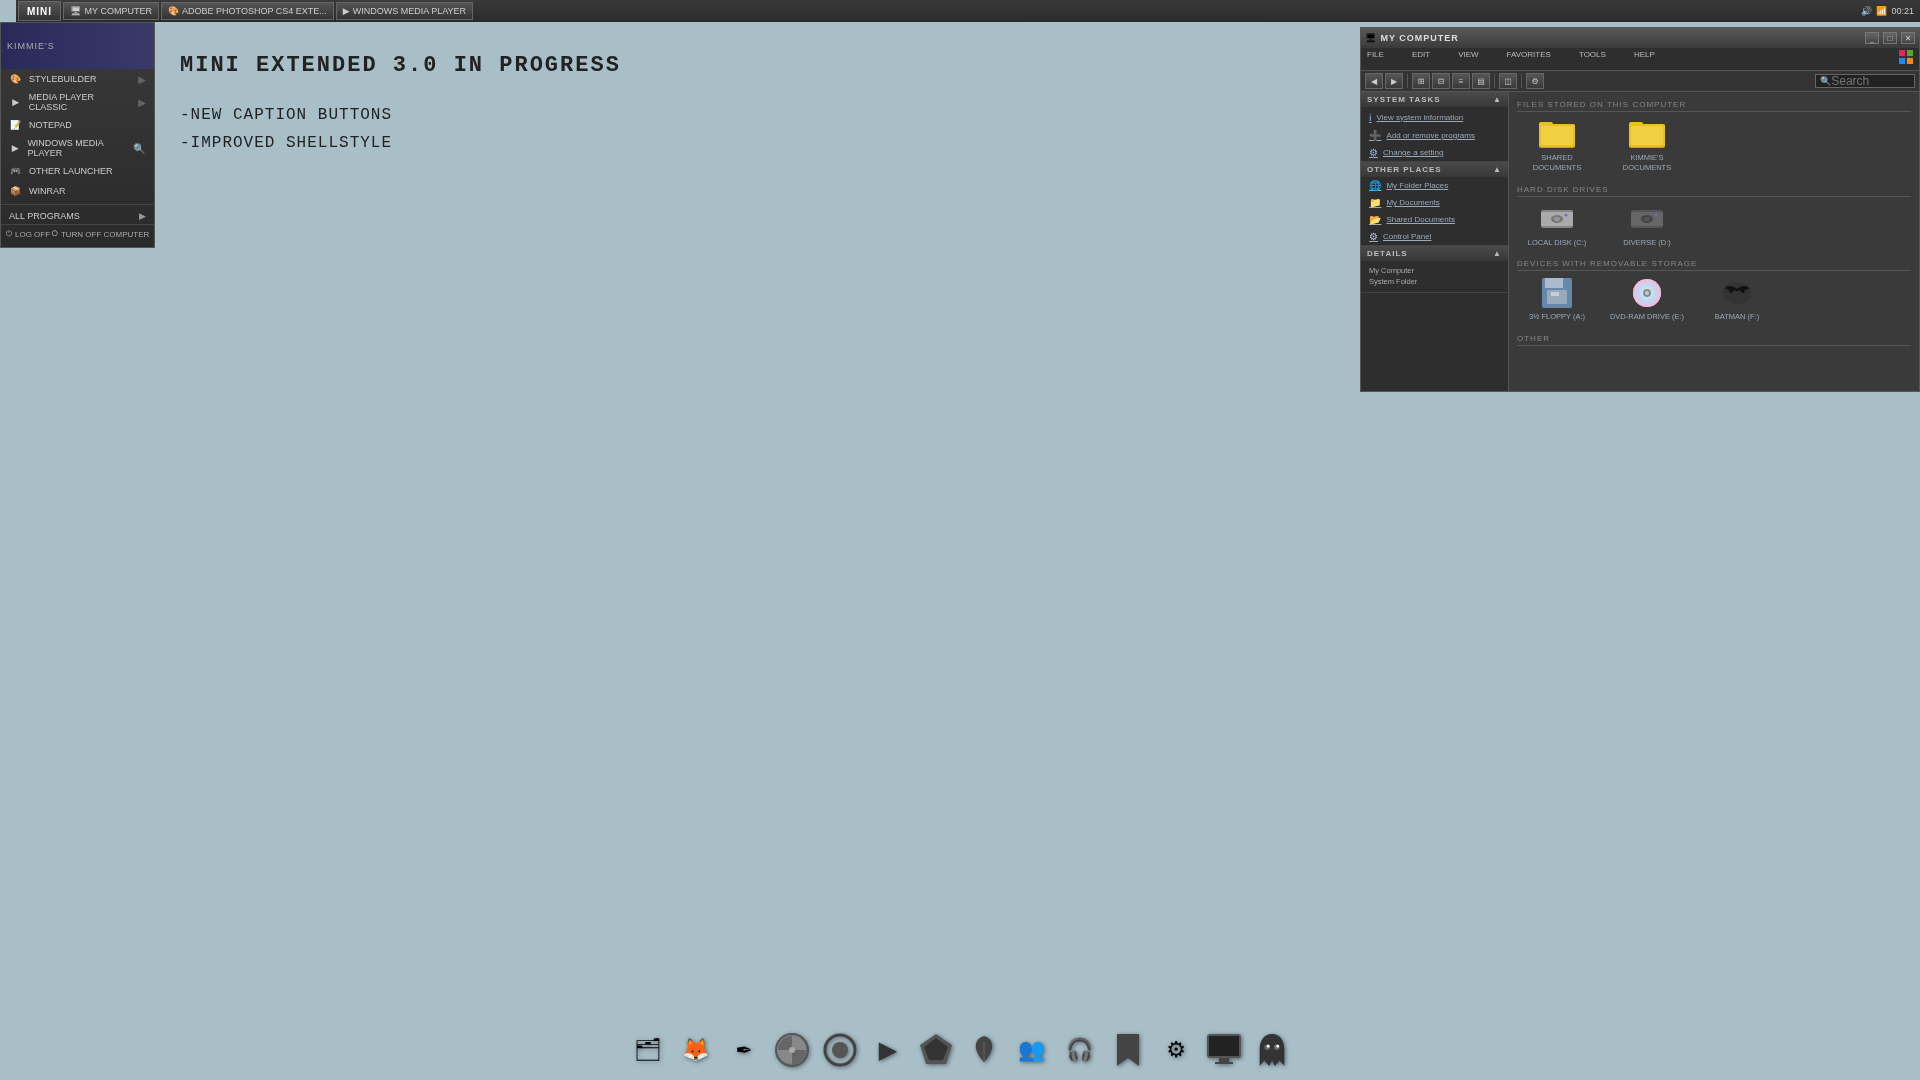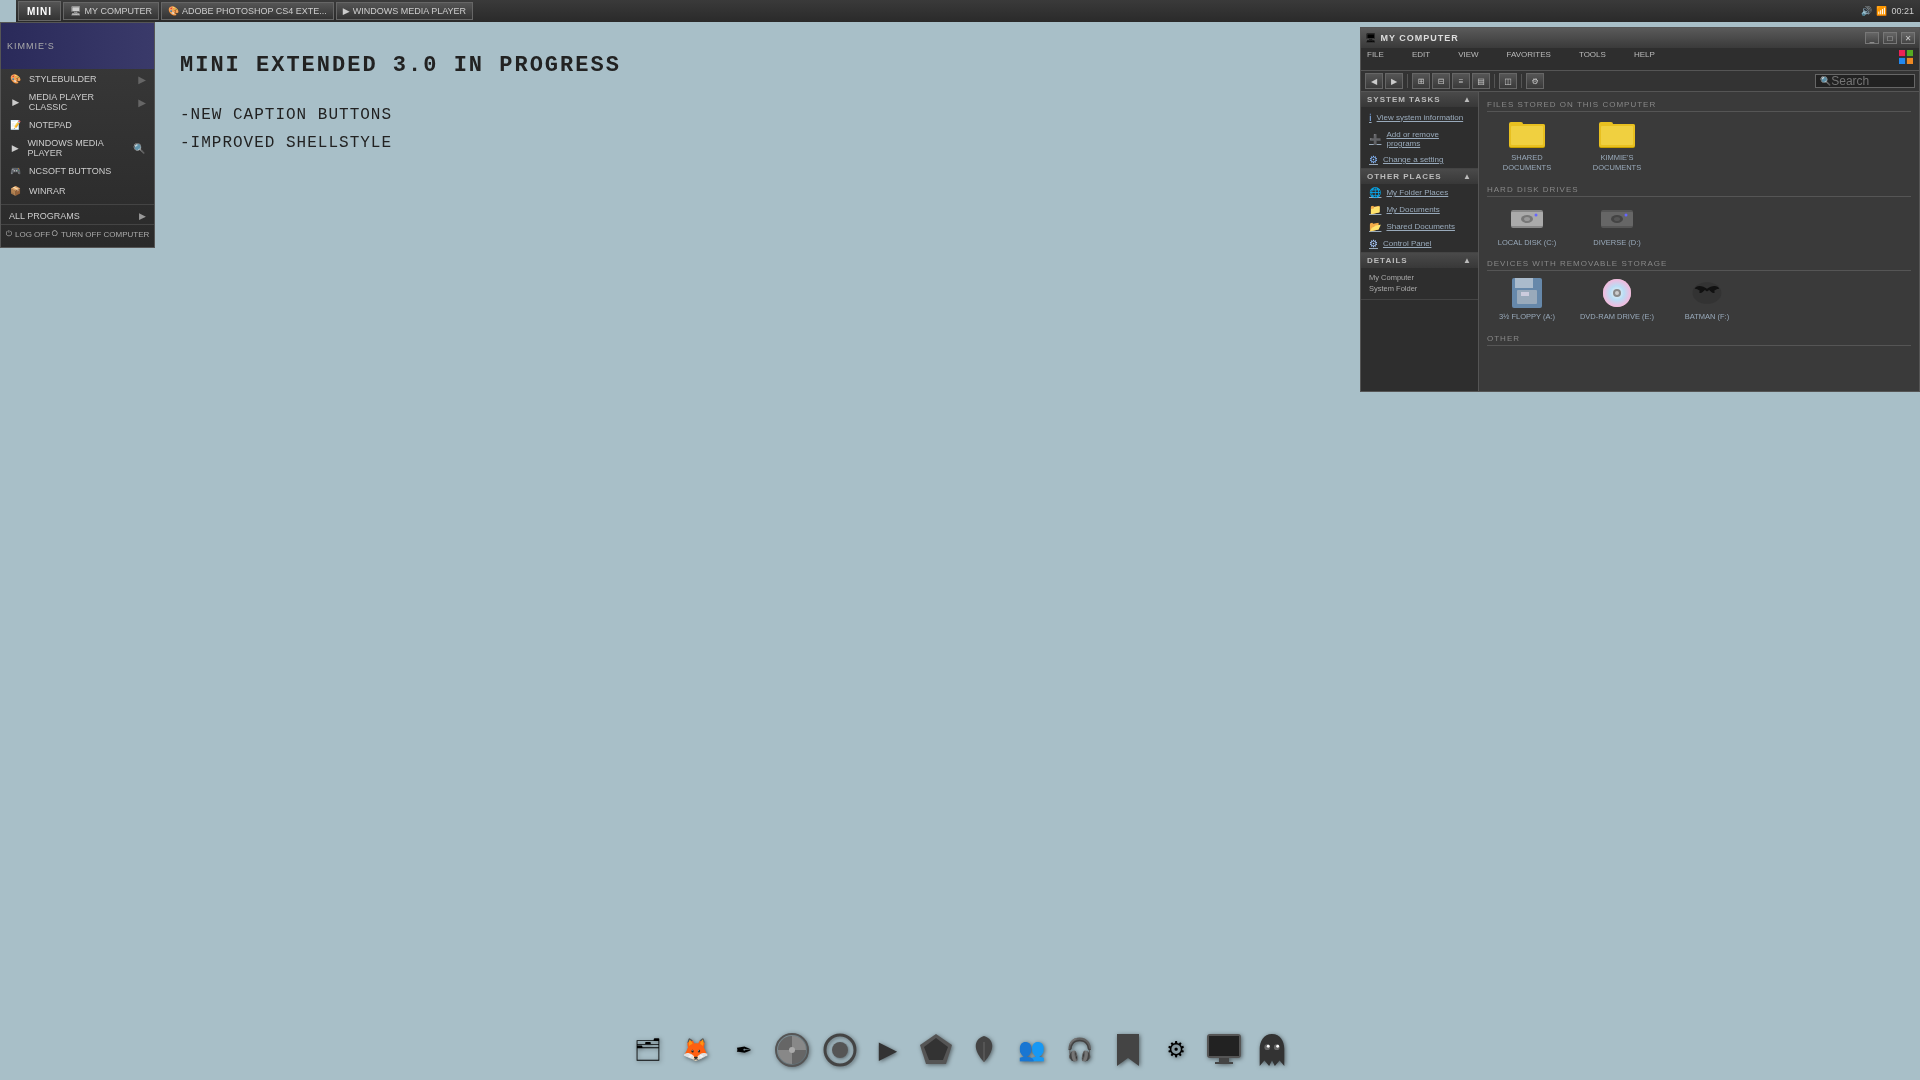--- a/index.html
+++ b/index.html
@@ -270,21 +270,21 @@
     }
 
     .window-content {
       display: flex;
       flex: 1;
       overflow: hidden;
     }
 
     
     .window-sidebar {
-      width: 118px;
+      width: 148px;
       background: #2e2e2e;
       border-right: 1px solid #555;
       overflow-y: auto;
       flex-shrink: 0;
     }
     .sidebar-section {
       border-bottom: 1px solid #444;
     }
     .sidebar-section-header {
       background: linear-gradient(to bottom, #4a4a4a, #383838);
@@ -431,21 +431,21 @@
     <span class="sm-icon">📝</span>
     <span>NOTEPAD</span>
   </div>
   <div class="start-menu-item">
     <span class="sm-icon">▶</span>
     <span>WINDOWS MEDIA PLAYER</span>
     <span style="margin-left:auto; color:#666; font-size:10px;">🔍</span>
   </div>
   <div class="start-menu-item">
     <span class="sm-icon">🎮</span>
-    <span>NCSOFT BUTTONS</span>
+    <span>OTHER LAUNCHER</span>
   </div>
   <div class="start-menu-item">
     <span class="sm-icon">📦</span>
     <span>WINRAR</span>
   </div>
 
   <div class="start-menu-divider"></div>
   <div class="start-menu-item">
     <span>ALL PROGRAMS</span>
     <span style="margin-left:auto; color:#999;">▶</span>

